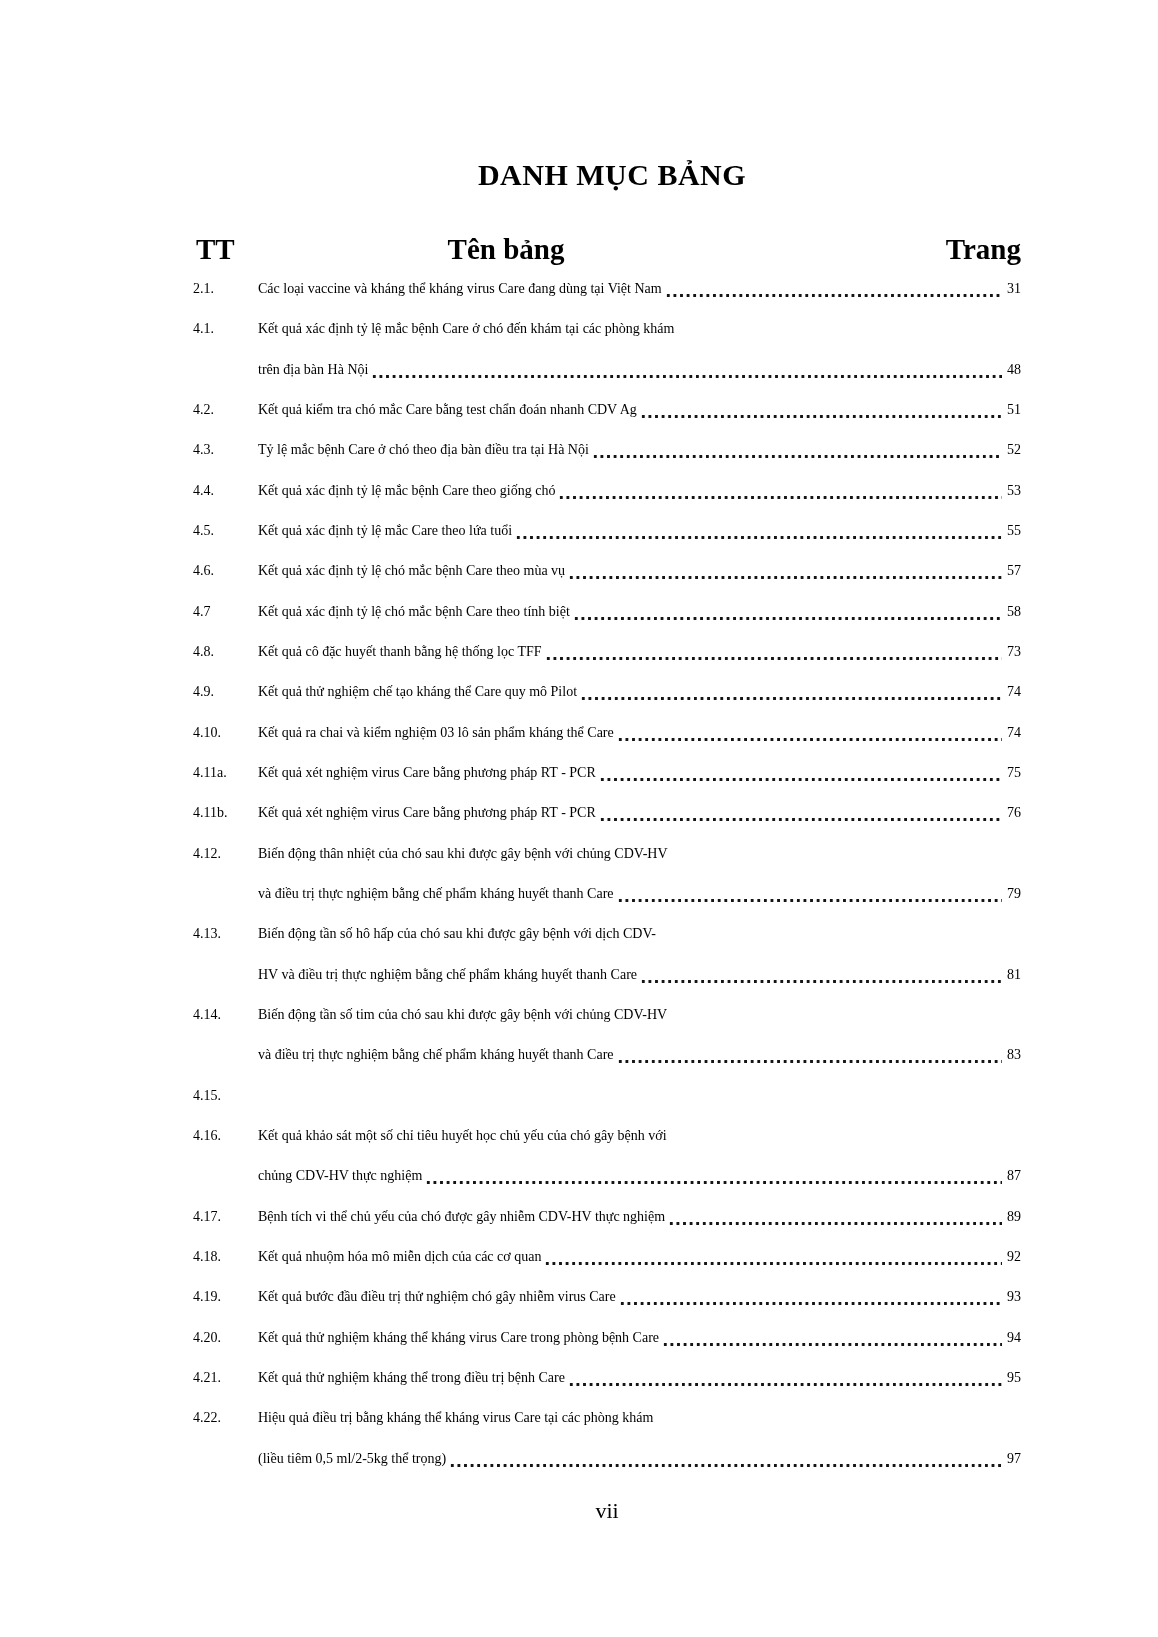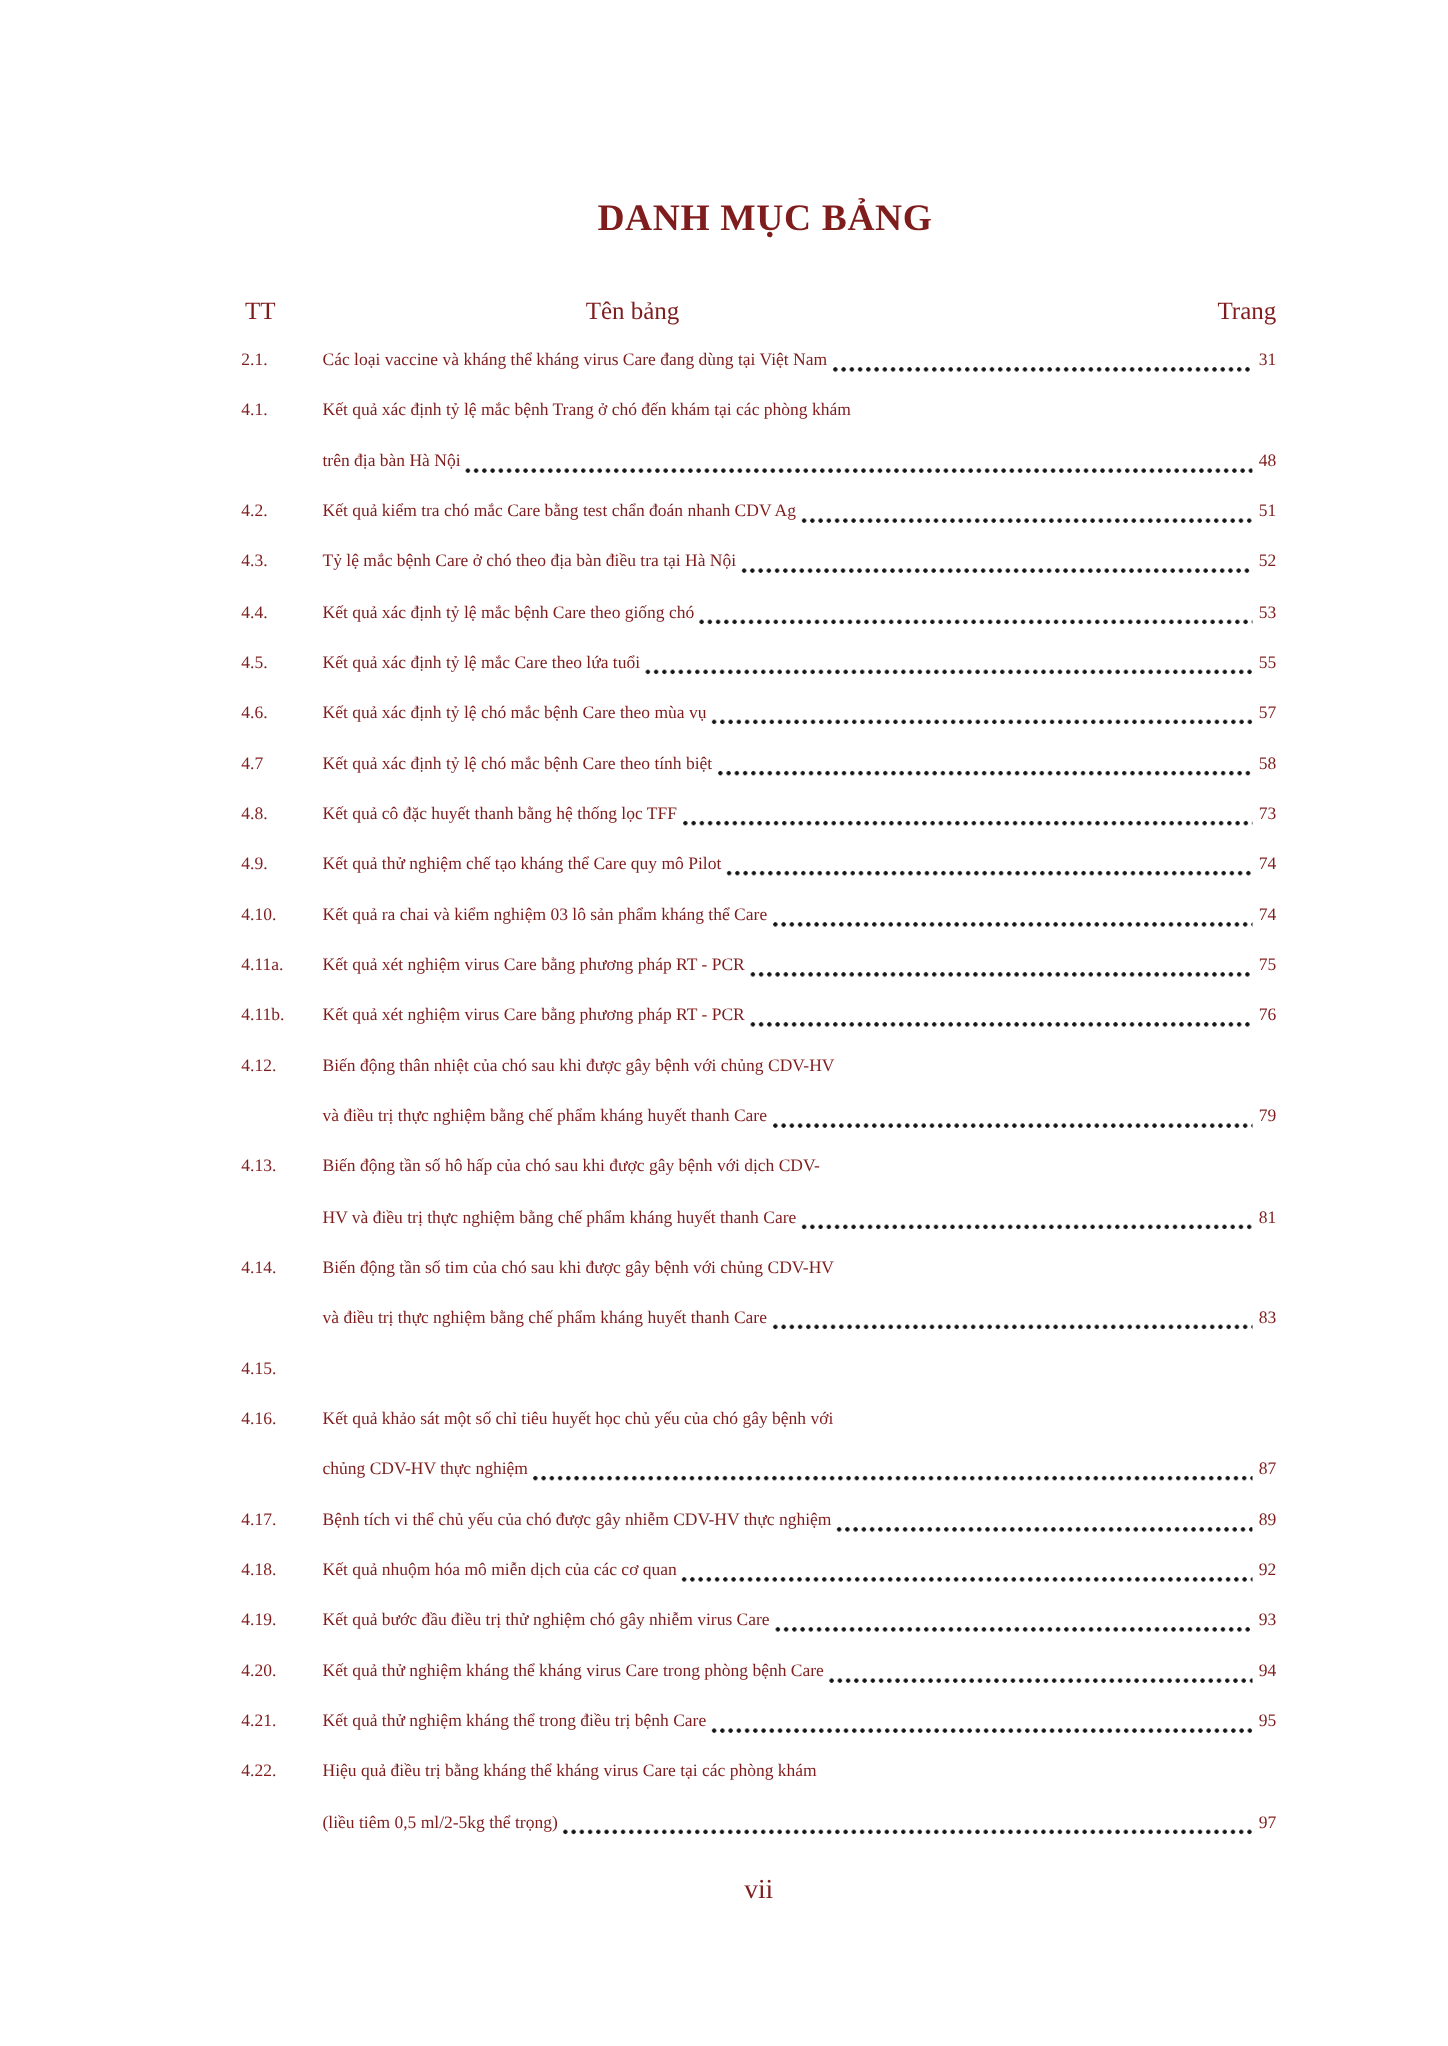--- a/index.html
+++ b/index.html
@@ -5,43 +5,43 @@
   html, body {
     margin: 0;
     padding: 0;
     background: #ffffff;
   }
   .page {
     position: relative;
     width: 1158px;
     height: 1637px;
     background: #ffffff;
-    color: #7f1d1d;
+    color: #000000;
     font-family: "Liberation Serif", "DejaVu Serif", serif;
     overflow: hidden;
   }
   .doc-title {
     position: absolute;
     top: 158px;
     left: 612px;
     transform: translateX(-50%);
     font-size: 30px;
     font-weight: bold;
     white-space: nowrap;
     letter-spacing: 0.5px;
   }
   .toc-header {
     position: absolute;
     top: 233px;
     left: 0;
     width: 100%;
     height: 32px;
     line-height: 32px;
-    font-size: 20px;
-    font-weight: normal;
+    font-size: 29px;
+    font-weight: bold;
   }
   .th-index { position: absolute; left: 196px; }
   .th-name  { position: absolute; left: 506px; transform: translateX(-50%); white-space: nowrap; }
   .th-page  { position: absolute; right: 137px; }
   .toc-rows {
     position: absolute;
     top: 269px;
     left: 0;
     width: 100%;
   }
@@ -105,21 +105,21 @@
         <span class="num">2.1.</span>
         <span class="body">
           <span class="txt">Các loại vaccine và kháng thể kháng virus Care đang dùng tại Việt Nam</span>
           <span class="dots"></span>
           <span class="pg">31</span>
         </span>
       </div>
       <div class="line">
         <span class="num">4.1.</span>
         <span class="body">
-          <span class="txt">Kết quả xác định tỷ lệ mắc bệnh Trang ở chó đến khám  tại các phòng khám</span>
+          <span class="txt">Kết quả xác định tỷ lệ mắc bệnh Care ở chó đến khám  tại các phòng khám</span>
         </span>
       </div>
       <div class="line">
         <span class="body">
           <span class="txt">trên địa bàn Hà Nội</span>
           <span class="dots"></span>
           <span class="pg">48</span>
         </span>
       </div>
       <div class="line">

